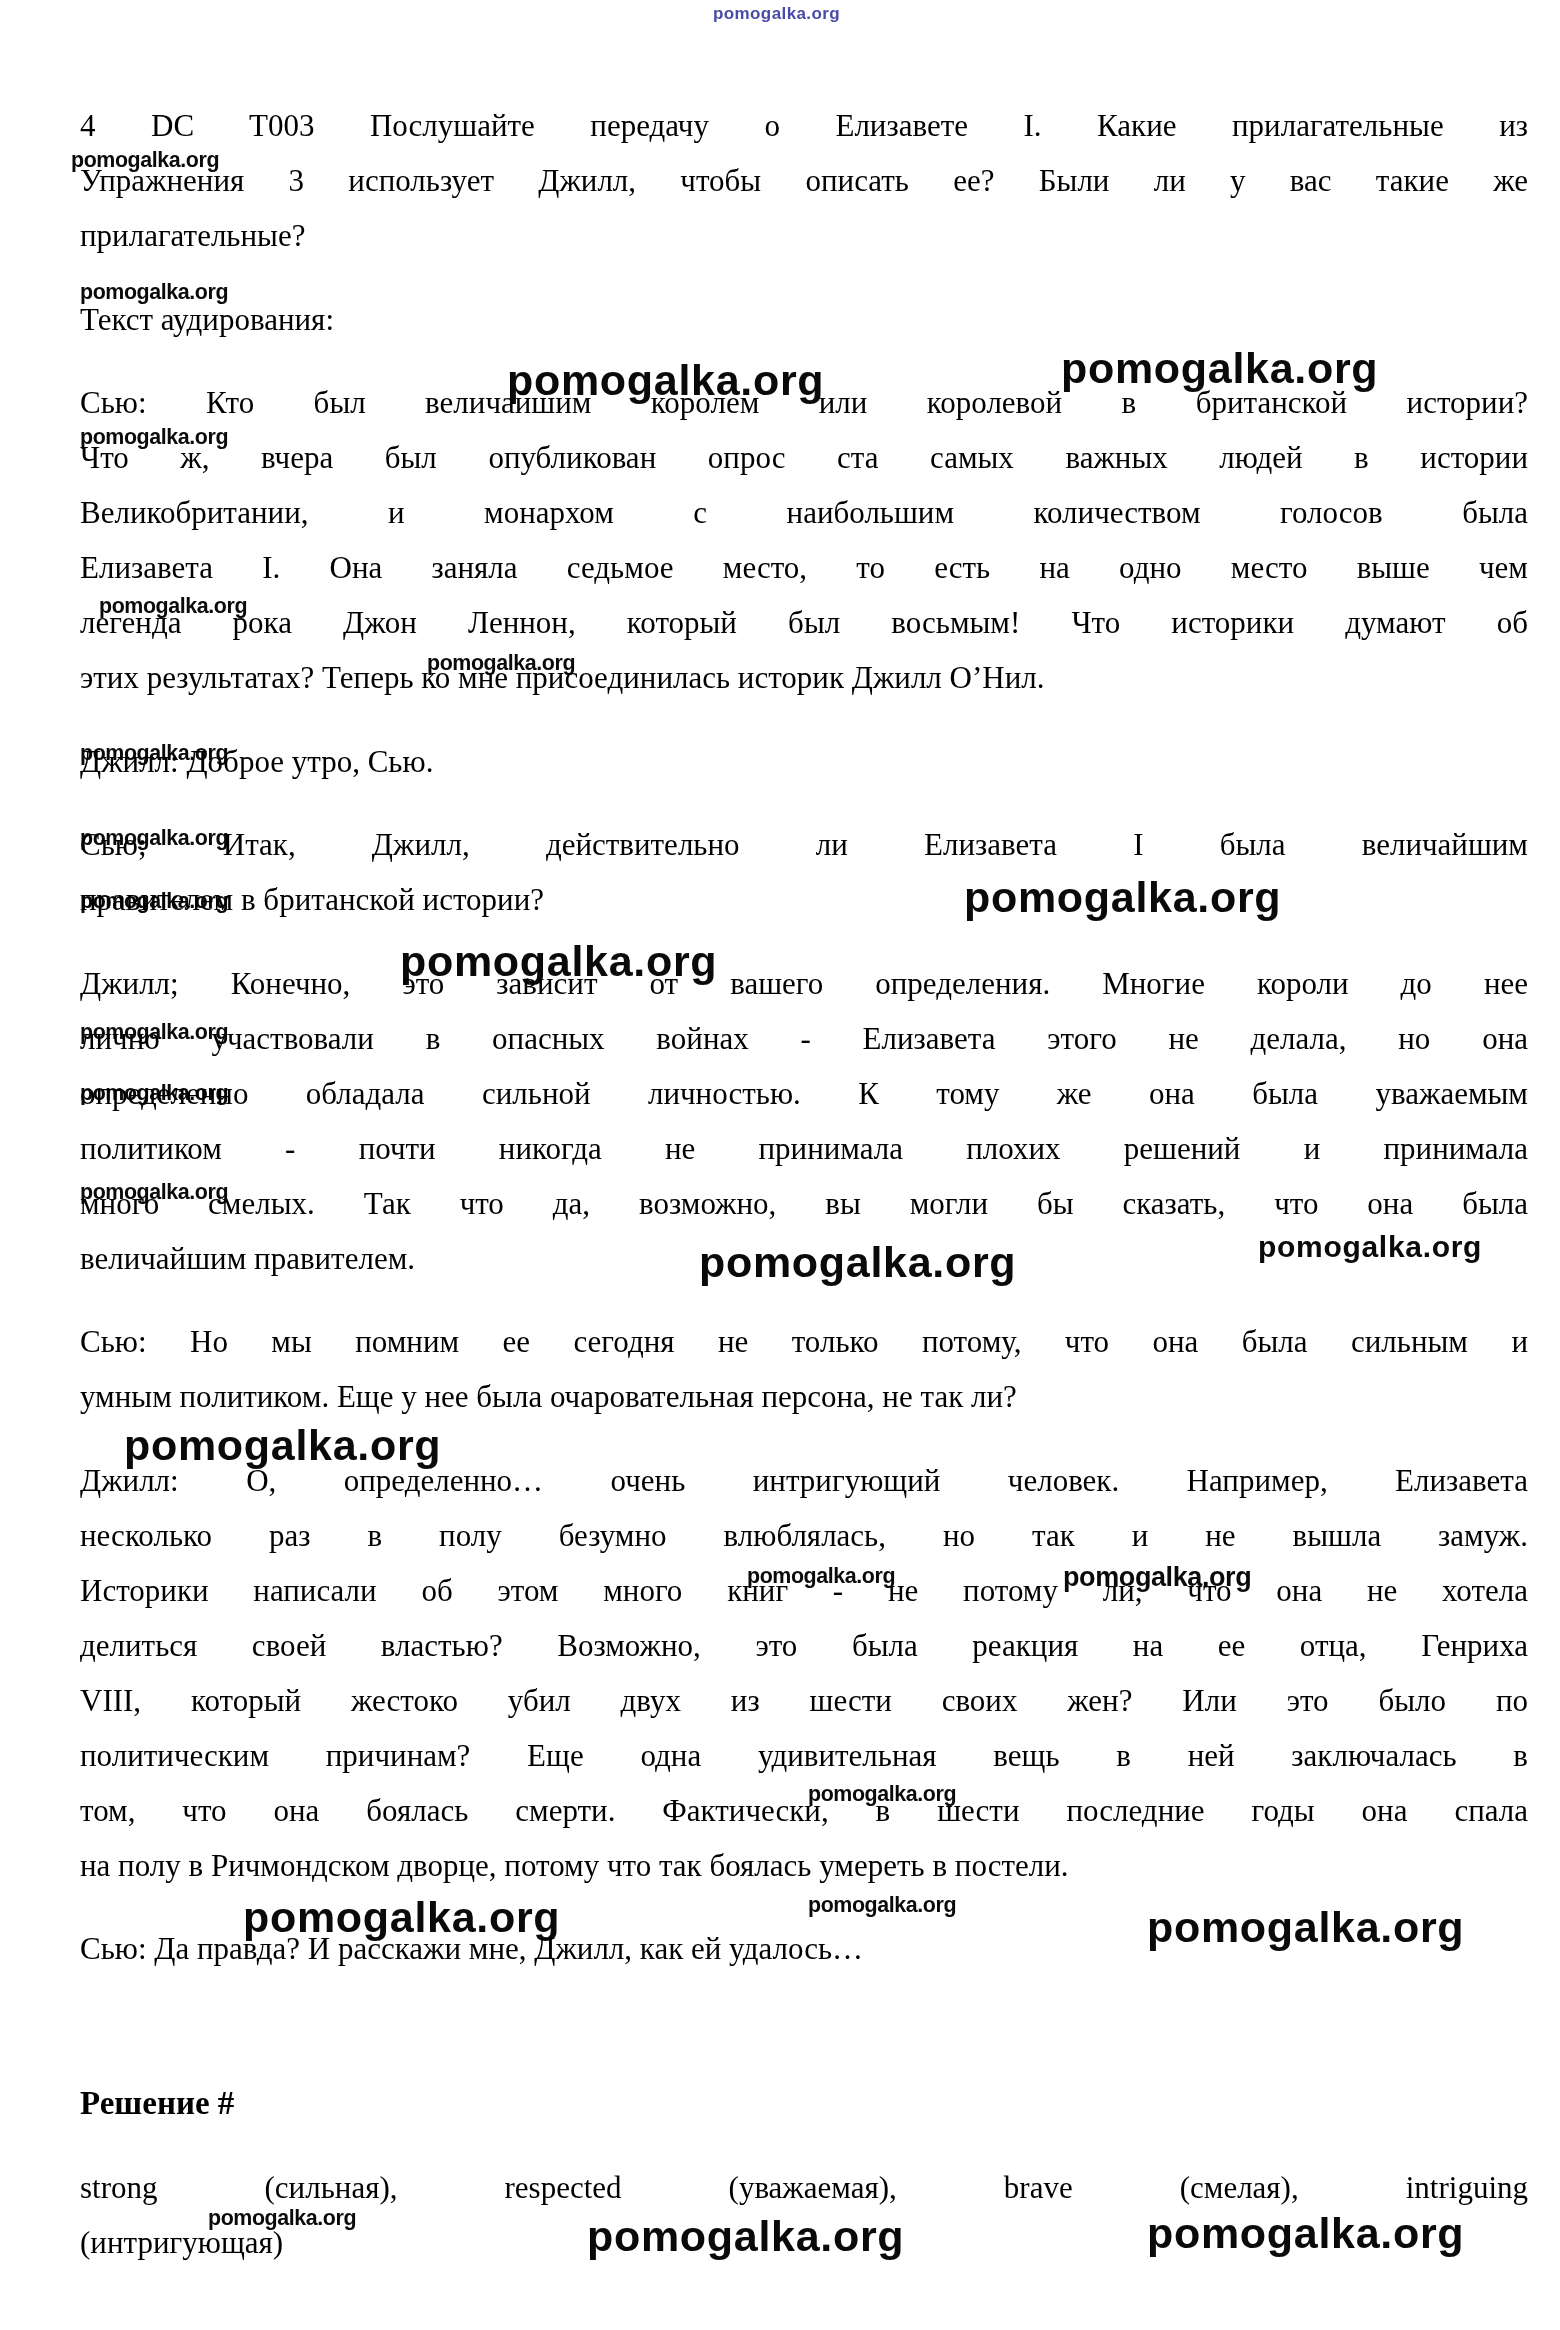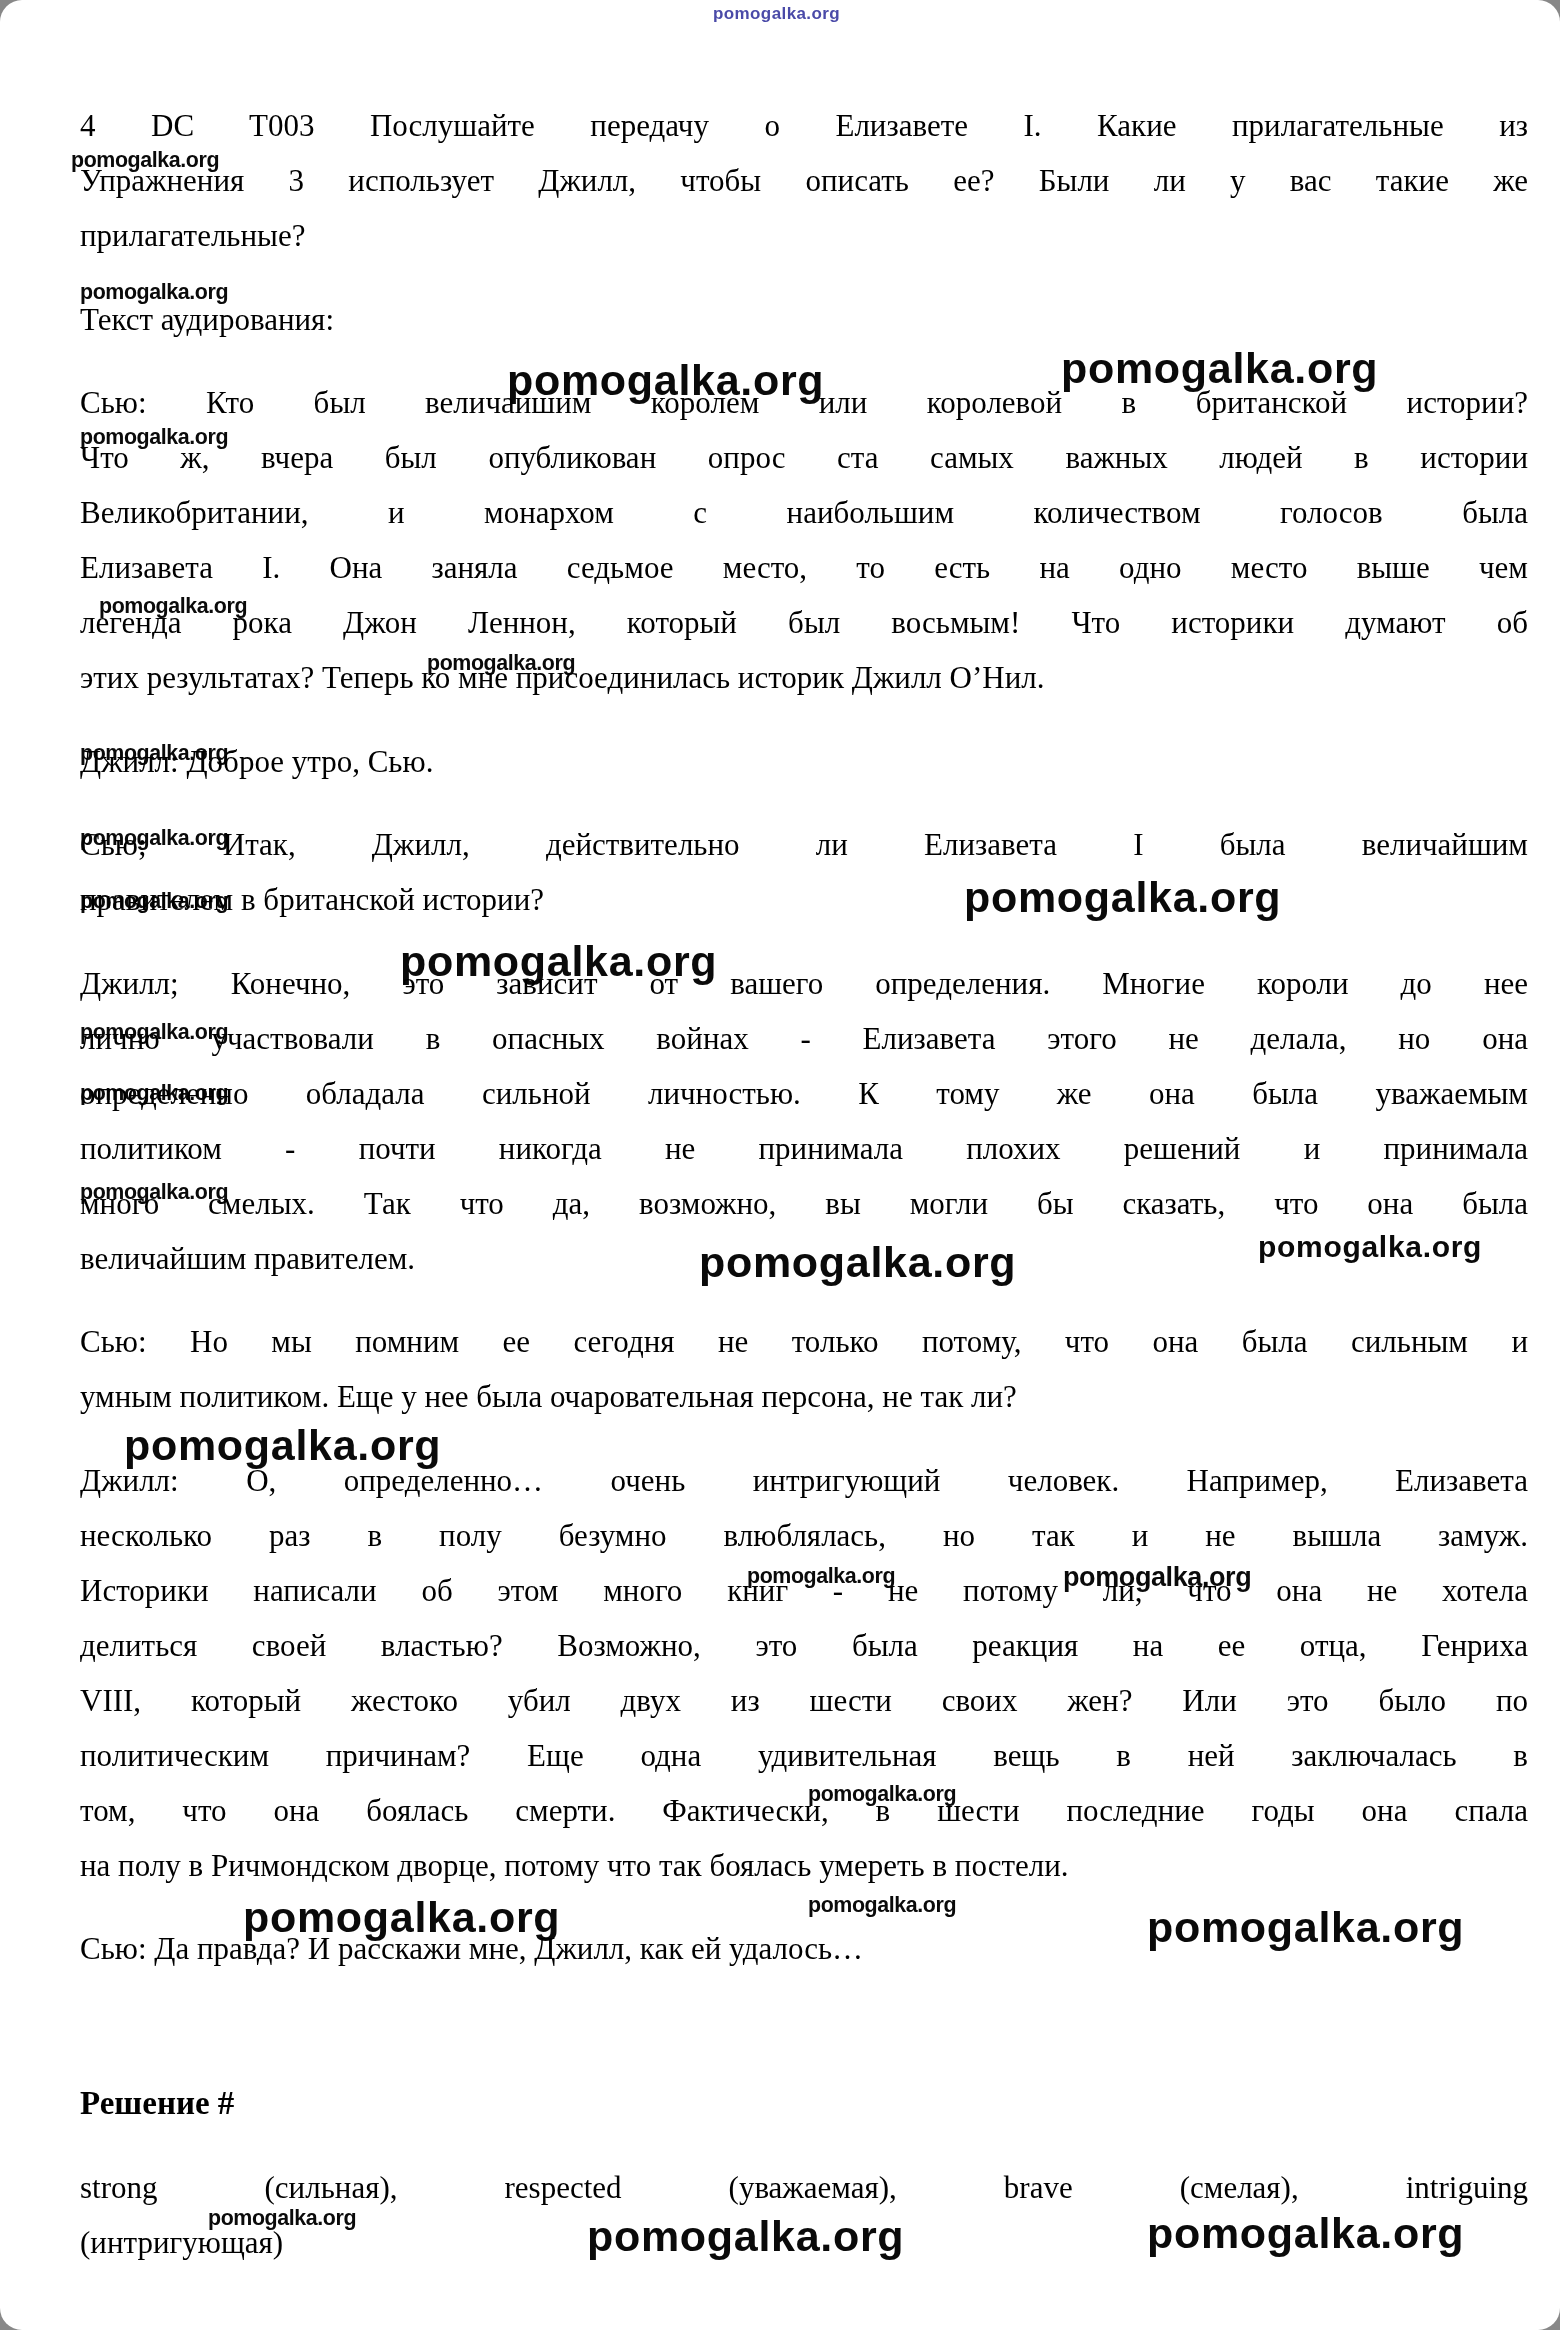--- a/index.html
+++ b/index.html
@@ -3,21 +3,20 @@
 <meta charset="utf-8">
 <style>
   html,body{margin:0;padding:0;background:#888;}
   #page{
     position:relative;
     width:1560px;height:2330px;
     background:#ffffff;
     overflow:hidden;
     font-family:"Liberation Serif", serif;
     color:#000000;
-    border-radius:22px;
   }
   #doc{
     position:relative;
     padding:98px 32px 0 80px;
     z-index:2;
   }
   .para{margin:0 0 28.5px 0;}
   .para.gap-large{margin-bottom:100px;}
   .line{
     height:55px;

